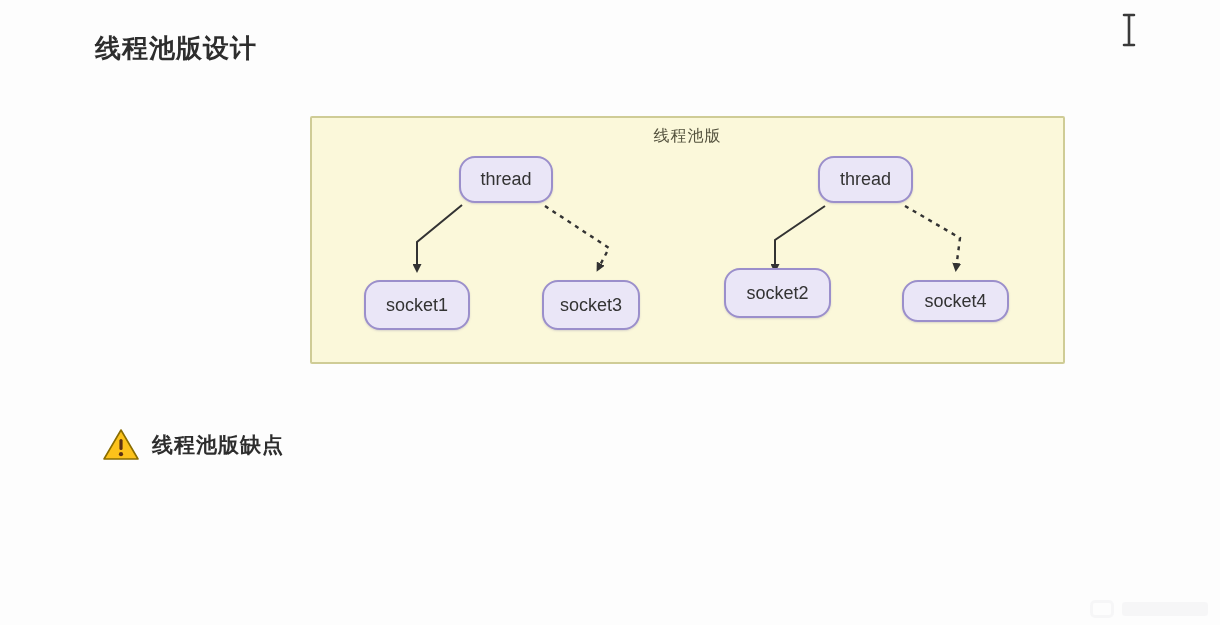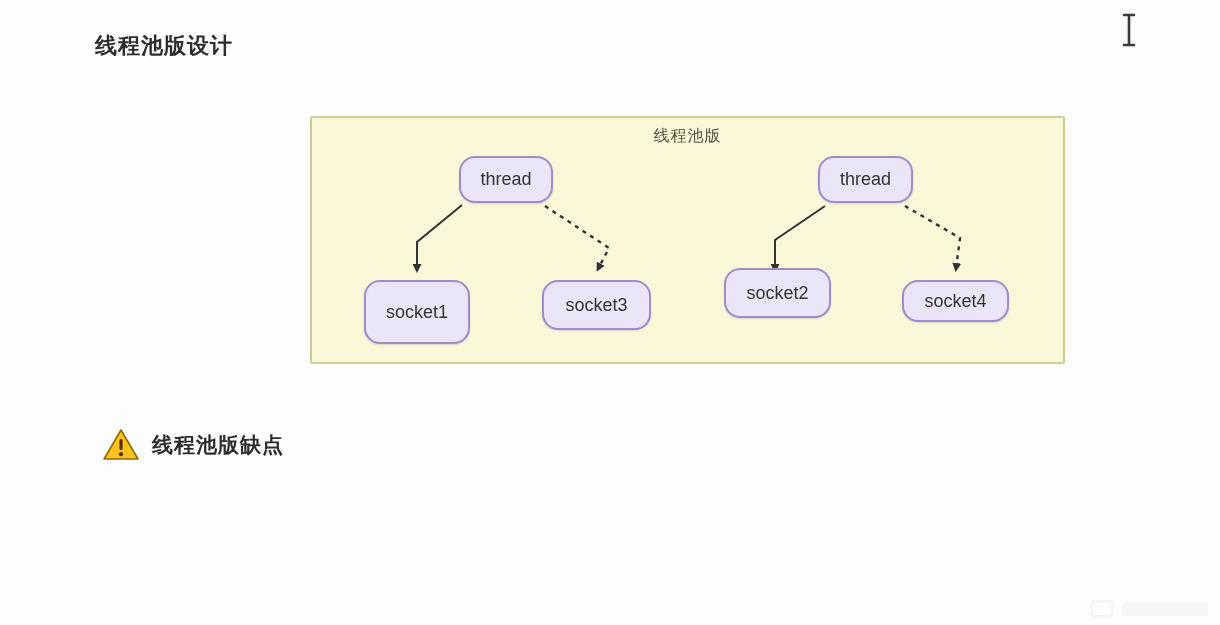--- a/index.html
+++ b/index.html
@@ -8,21 +8,21 @@
     background: #fdfdfd;
     font-family: "Liberation Sans", "DejaVu Sans", sans-serif;
     overflow: hidden;
     position: relative;
   }
   .page { position: absolute; inset: 0; }
 
   
   .doc-title {
     position: absolute; left: 95px; top: 31px;
-    font-size: 22px; font-weight: 700; color: #2d2d2d;
+    font-size: 26px; font-weight: 700; color: #2d2d2d;
     letter-spacing: 1px;
   }
 
   
   .diagram-box {
     position: absolute; left: 310px; top: 116px;
     width: 755px; height: 248px;
     background: #fbf8da;
     border: 2px solid #cfcc96;
     border-radius: 2px;
@@ -38,22 +38,22 @@
     position: absolute;
     background: #eae6f7;
     border: 2px solid #9b8fcb;
     border-radius: 16px;
     display: flex; align-items: center; justify-content: center;
     font-size: 18px; color: #333;
     box-shadow: 0 1px 2px rgba(120,110,160,0.25);
   }
   .node-thread-1 { left: 147px; top: 38px;  width: 94px;  height: 47px; }
   .node-thread-2 { left: 506px; top: 38px;  width: 95px;  height: 47px; }
-  .node-socket1  { left: 52px;  top: 162px; width: 106px; height: 64px; }
-  .node-socket3  { left: 230px; top: 162px; width: 109px; height: 50px; }
+  .node-socket1  { left: 52px;  top: 162px; width: 106px; height: 50px; }
+  .node-socket3  { left: 230px; top: 162px; width: 98px; height: 50px; }
   .node-socket2  { left: 412px; top: 150px; width: 107px; height: 50px; }
   .node-socket4  { left: 590px; top: 162px; width: 107px; height: 42px; }
 
   .edges-svg { position: absolute; left: 0; top: 0; width: 755px; height: 248px; pointer-events: none; }
 
   
   .warning-row {
     position: absolute; left: 102px; top: 428px;
     display: flex; align-items: center; gap: 12px;
   }

